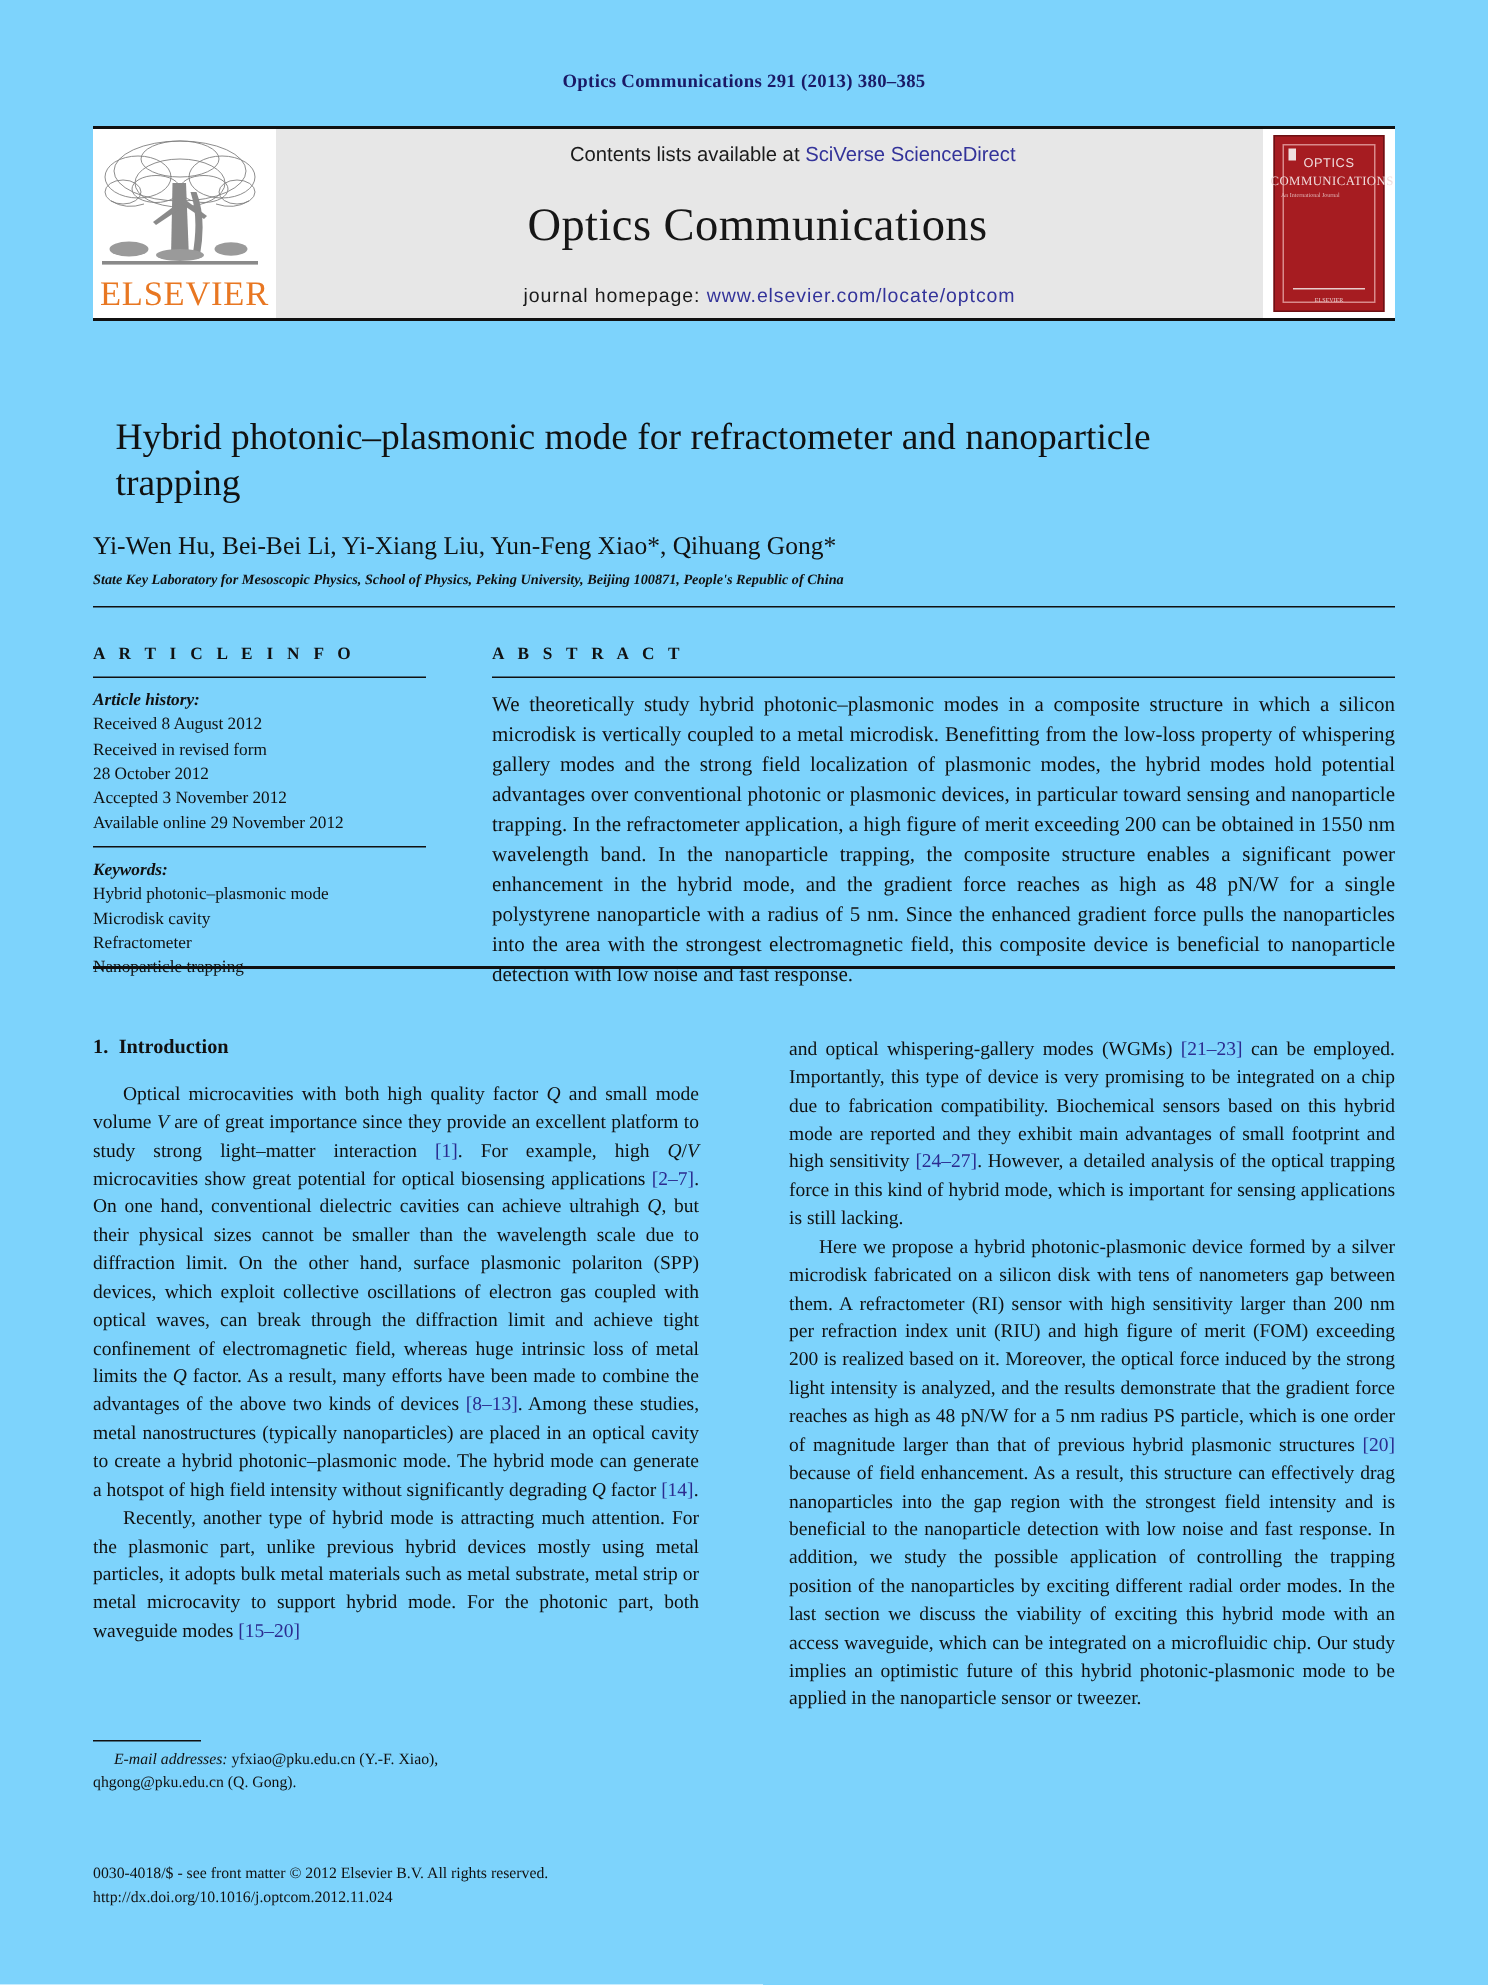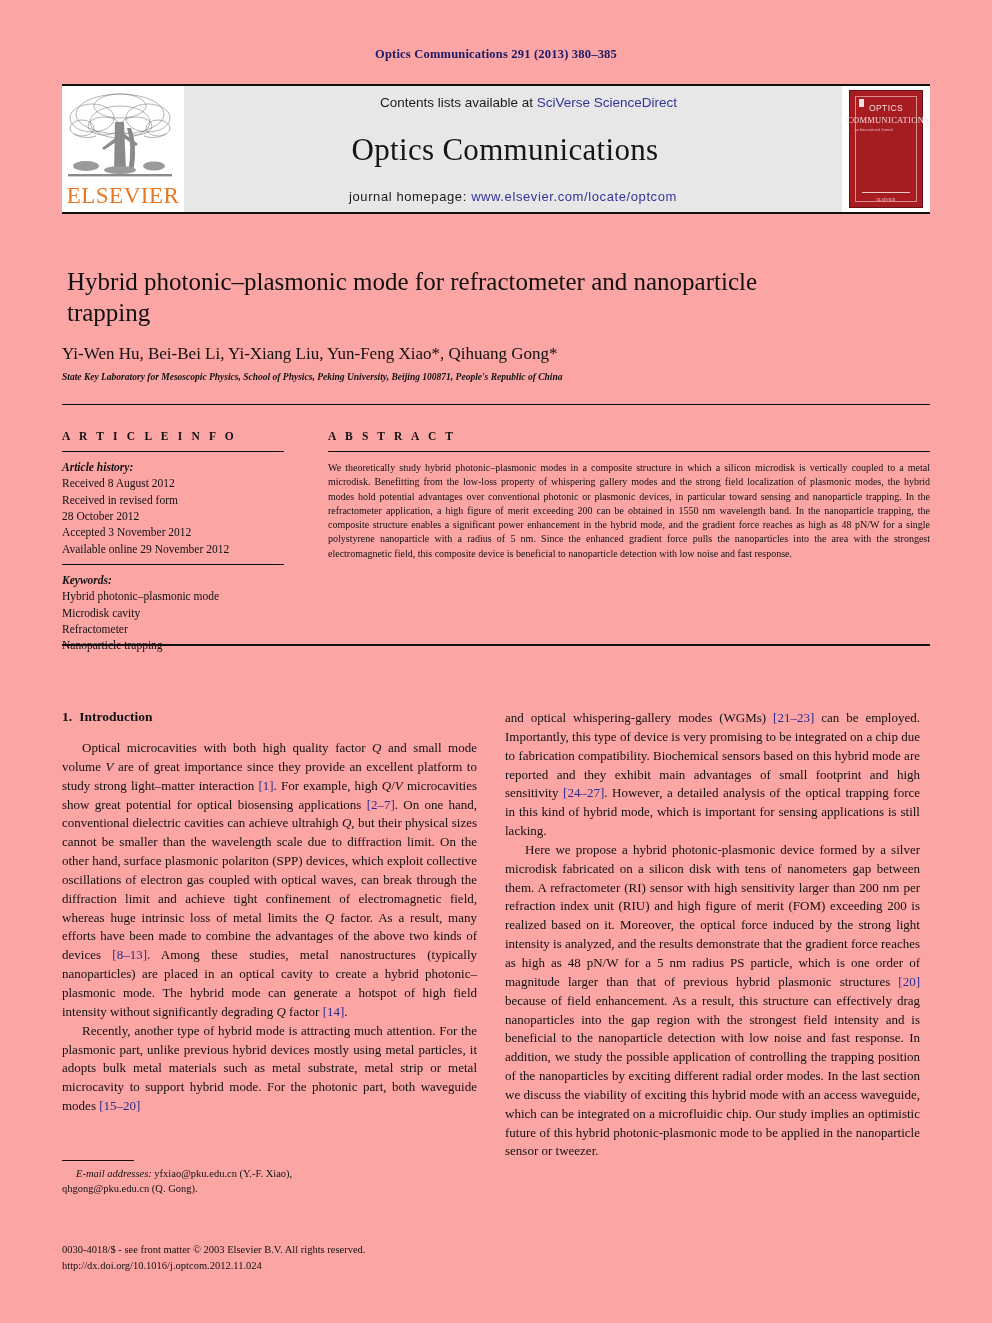--- a/index.html
+++ b/index.html
@@ -12,21 +12,21 @@
     height: 1323px;
     font-family: "Liberation Serif", serif;
     color: #000000;
     position: relative;
     overflow: hidden;
   }
   .page {
     position: relative;
     width: 992px;
     height: 1323px;
-    background: #fca5a5;
+    background: #7dd3fc;
   }
 
   
   .running-head {
     position: absolute;
     top: 47px;
     left: 0;
     width: 992px;
     text-align: center;
     font-family: "Liberation Serif", serif;
@@ -175,21 +175,21 @@
     position: absolute;
     left: 62px;
     top: 262px;
     width: 760px;
   }
   .art-title {
     font-family: "Liberation Serif", serif;
     font-size: 25px;
     line-height: 1.22;
     color: #111;
-    margin: 5px;
+    margin: 15px;
     font-weight: 400;
   }
   .authors {
     font-family: "Liberation Serif", serif;
     font-size: 17px;
     margin-top: 16px;
     color: #111;
   }
   .affil {
     font-family: "Liberation Serif", serif;
@@ -235,21 +235,21 @@
     line-height: 1.42;
     color: #111;
     padding: 7px 0 7px 0;
   }
   .info-group .lead {
     font-style: italic;
     font-weight: bold;
   }
   .abs-text {
     font-family: "Liberation Serif", serif;
-    font-size: 10px;
+    font-size: 14px;
     line-height: 1.43;
     text-align: justify;
     color: #111;
     padding-top: 9px;
   }
   .copyright {
     text-align: right;
     font-family: "Liberation Serif", serif;
     font-size: 12.4px;
     margin-top: 4px;
@@ -263,22 +263,21 @@
     border-top: 2.5px solid #111;
   }
 
   
   .body-cols {
     position: absolute;
     left: 62px;
     top: 690px;
     width: 868px;
     display: flex;
-    gap: 28px;
-    margin-top: 19px;
+    gap: 60px;
   }
   .col { width: 415px; }
   .h2 {
     font-family: "Liberation Serif", serif;
     font-weight: bold;
     font-size: 13.5px;
     margin: 0 0 14px 0;
     color: #111;
   }
   .h2 .num { margin-right: 7px; }
@@ -446,17 +445,17 @@
 
   <div class="footnote">
     <div class="fn-rule"></div>
     <div class="fn-line" style="padding-left:14px">
       <span class="fn-ital">E-mail addresses:</span><span> yfxiao@pku.edu.cn (Y.-F. Xiao),</span>
     </div>
     <div class="fn-line">qhgong@pku.edu.cn (Q. Gong).</div>
   </div>
 
   <div class="imprint">
-    <div>0030-4018/$ - see front matter © 2003 Elsevier B.V. All rights reserved.</div>
+    <div>0030-4018/$ - see front matter © 2012 Elsevier B.V. All rights reserved.</div>
     <div>http://dx.doi.org/10.1016/j.optcom.2012.11.024</div>
   </div>
 
 </div>
 
 </body></html>

